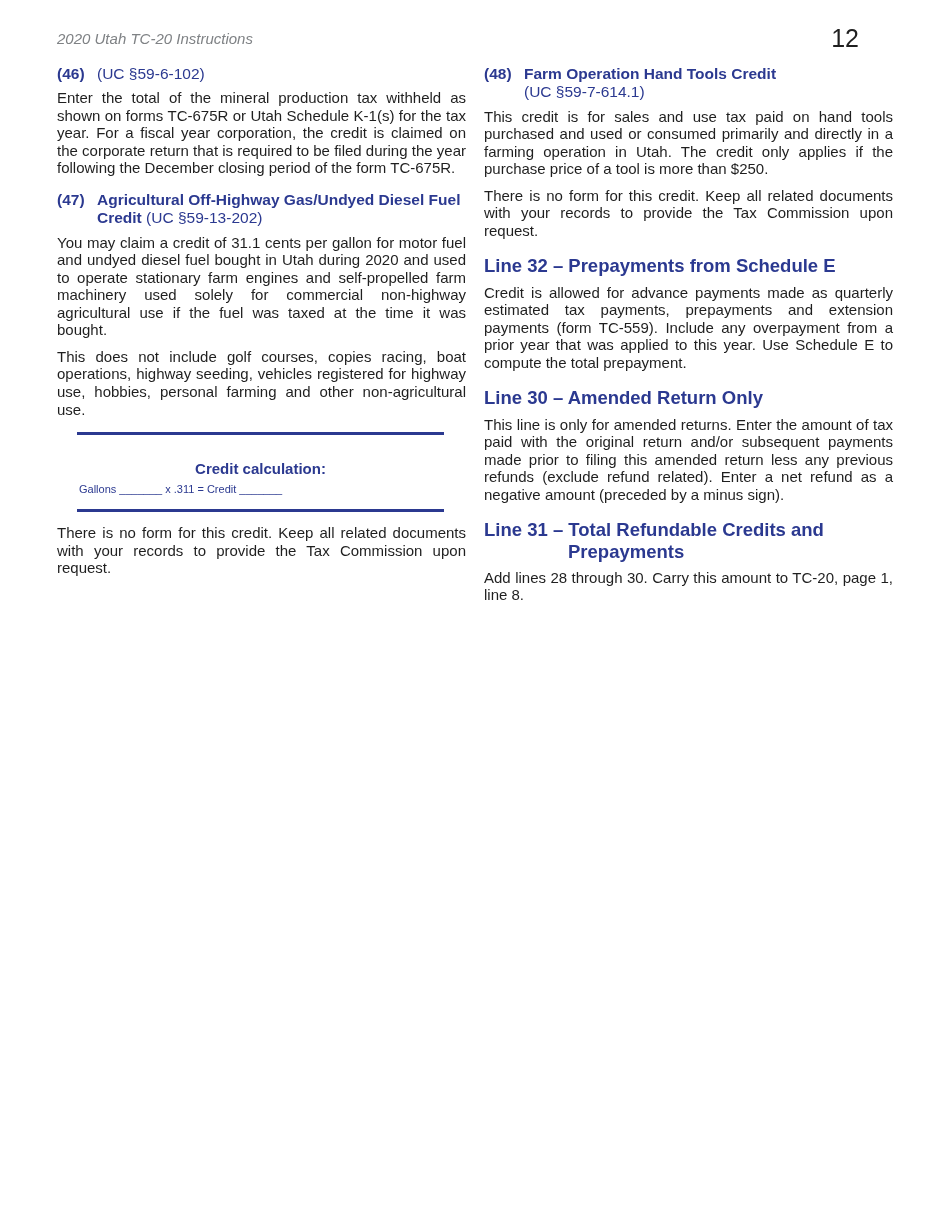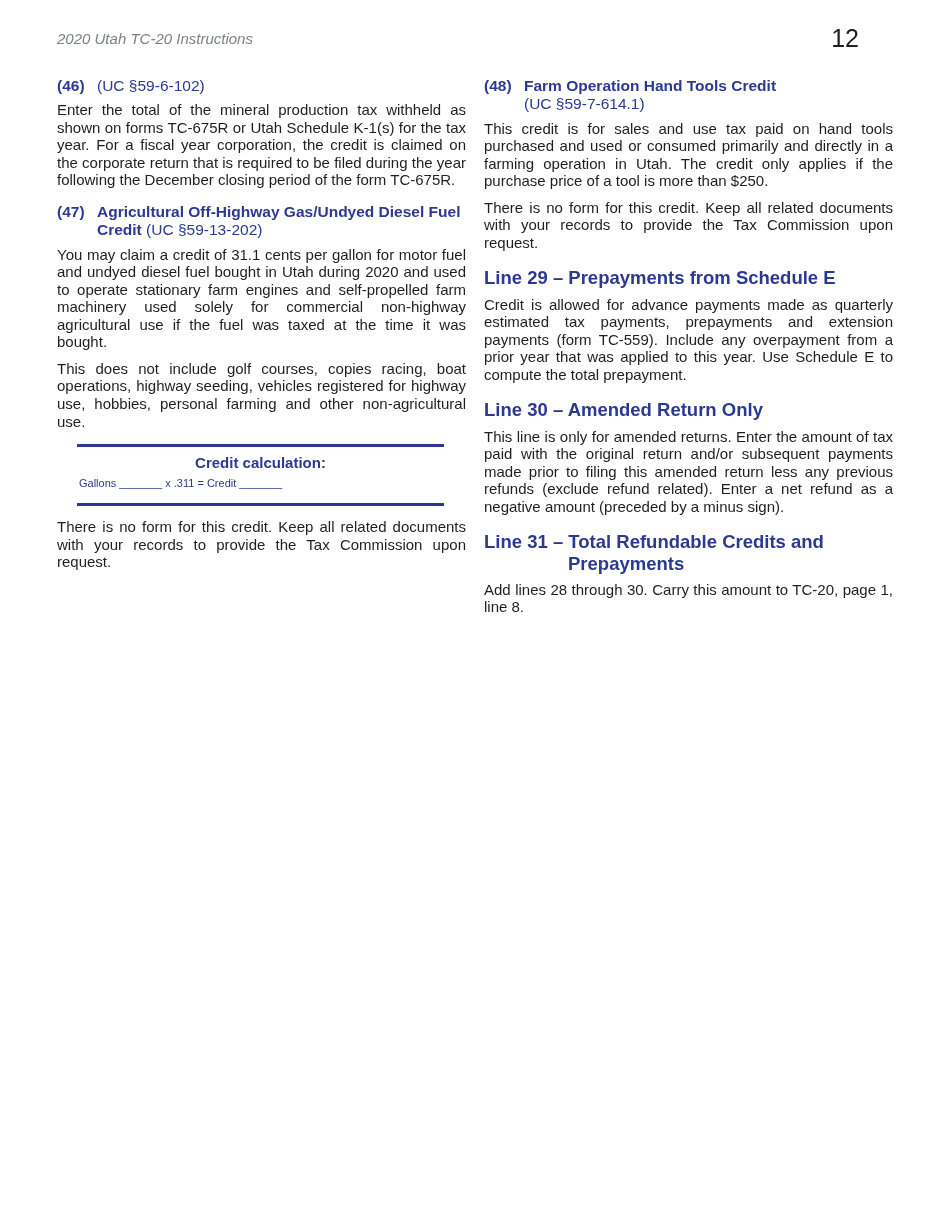--- a/index.html
+++ b/index.html
@@ -37,21 +37,21 @@
   }
   
   .columns {
     display: flex;
     gap: 18px;
   }
   .col {
     width: 409px;
     flex: 0 0 409px;
   }
-  .col > :first-child { margin-top: 12px; }
+  .col > :first-child { margin-top: 0; }
   
   .section-heading {
     display: flex;
     color: #2b3990;
     font-weight: bold;
     font-size: 15.5px;
     line-height: 1.18;
     margin: 14px 0 6px 0;
   }
   .section-number {
@@ -82,21 +82,21 @@
     font-size: 15px;
     line-height: 1.17;
     text-align: justify;
     margin: 0 0 9px 0;
   }
   
   .credit-box {
     margin: 14px 22px 12px 20px;
     border-top: 3px solid #2b3990;
     border-bottom: 3px solid #2b3990;
-    padding: 4px 0 14px 0;
+    padding: 22px 0 14px 0;
   }
   .credit-box-title {
     text-align: center;
     color: #2b3990;
     font-weight: bold;
     font-size: 15px;
     margin: 3px 0 6px 0;
   }
   .credit-box-formula {
     color: #2b3990;
@@ -153,21 +153,21 @@
         <span class="section-number">(48)</span>
         <span class="section-heading-body">
           <span>Farm Operation Hand Tools Credit</span>
           <span class="citation-block">(UC §59-7-614.1)</span>
         </span>
       </div>
 
       <p class="para">This credit is for sales and use tax paid on hand tools purchased and used or consumed primarily and directly in a farming operation in Utah. The credit only applies if the purchase price of a tool is more than $250.</p>
       <p class="para">There is no form for this credit. Keep all related documents with your records to provide the Tax Commission upon request.</p>
 
-      <h2 class="line-heading">Line 29 – Prepayments from Schedule E</h2>
+      <h2 class="line-heading">Line 32 – Prepayments from Schedule E</h2>
       <p class="para">Credit is allowed for advance payments made as quarterly estimated tax payments, prepayments and extension payments (form TC-559). Include any overpayment from a prior year that was applied to this year. Use Schedule E to compute the total prepayment.</p>
 
       <h2 class="line-heading">Line 30 – Amended Return Only</h2>
       <p class="para">This line is only for amended returns. Enter the amount of tax paid with the original return and/or subsequent payments made prior to filing this amended return less any previous refunds (exclude refund related). Enter a net refund as a negative amount (preceded by a minus sign).</p>
 
       <h2 class="line-heading hanging">Line 31 – Total Refundable Credits and Prepayments</h2>
       <p class="para">Add lines 28 through 30. Carry this amount to TC-20, page 1, line 8.</p>
 
     </div>
 

